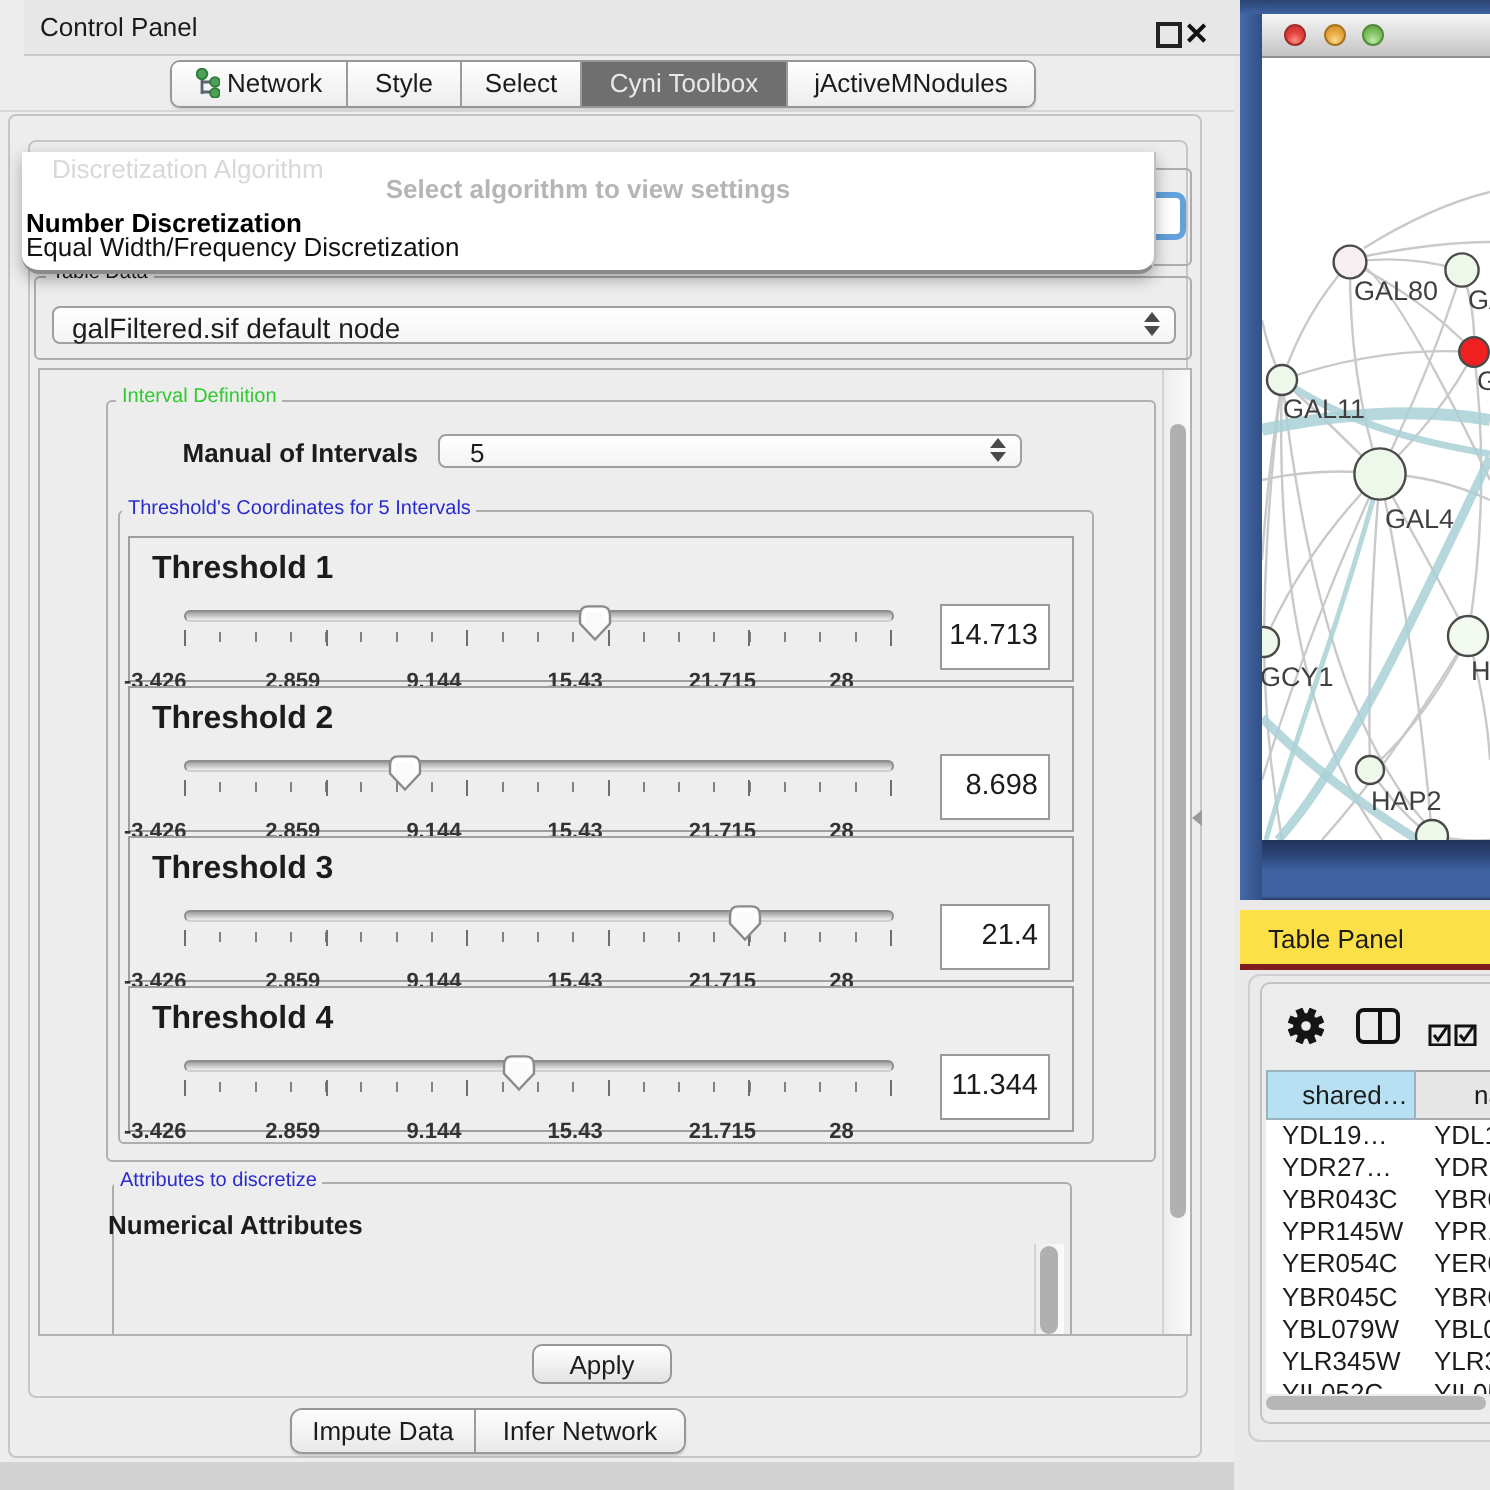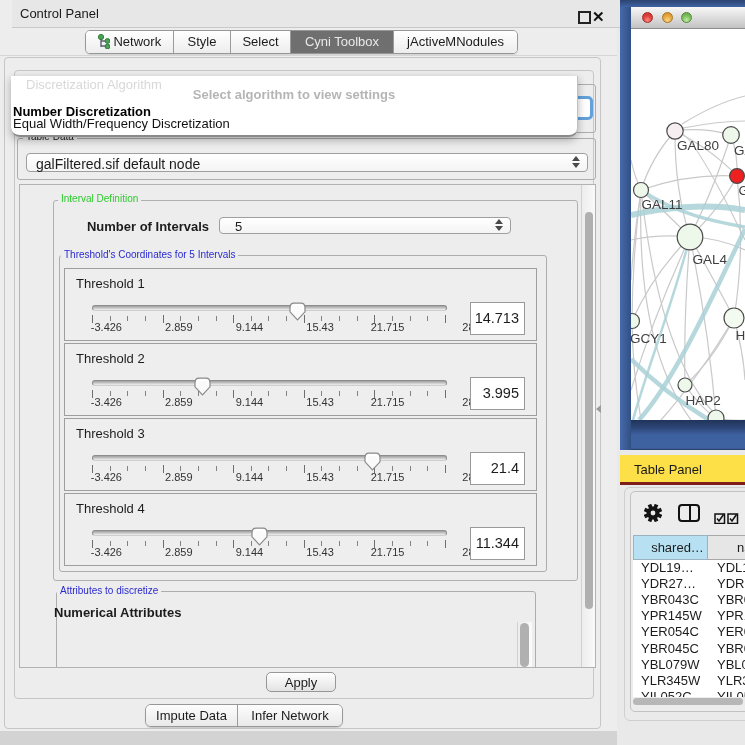--- a/index.html
+++ b/index.html
@@ -38,27 +38,27 @@
 #popup{left:11px;top:76px;width:566px;height:59px;background:#fff;z-index:10;
   border-right:1px solid #c0c0c0;border-bottom:2px solid #8a8a8a;border-radius:0 0 9px 9px;
   box-shadow:0 3px 8px rgba(0,0,0,.30)}
 #ghost{left:26px;top:77px;font-size:13px;color:#d8d8d8;z-index:12}
 
 #bigp{left:19px;top:184px;width:577px;height:484px;border:1px solid #b2b2b2;box-sizing:border-box;
   background:#ededed;overflow:hidden}
 
 .tp{position:absolute;left:63px;width:473px;height:73px;border:1px solid #9e9e9e;
   box-sizing:border-box;background:#eeeeee}
-.tp .lbl{position:absolute;left:11px;top:7px;font-size:13px;font-weight:normal}
+.tp .lbl{position:absolute;left:11px;top:7px;font-size:16px;font-weight:bold}
 .tp .groove{position:absolute;left:27px;top:36px;width:353px;height:4px;border:1px solid #8d8d8d;border-bottom-color:#cfcfcf;
   border-radius:3px;background:linear-gradient(#9e9e9e,#efefef)}
 .tp .ticks{position:absolute;left:27px;top:47px;width:355px;height:5px;
   background:repeating-linear-gradient(90deg,#828282 0,#828282 1px,transparent 1px,transparent 17.65px)}
 .mt{position:absolute;top:46px;width:1px;height:8px;background:#6e6e6e}
-.tl{position:absolute;top:52px;width:60px;text-align:right;font-size:11px;font-weight:normal;color:#333}
+.tl{position:absolute;top:66px;width:60px;text-align:left;font-size:11px;font-weight:bold;color:#333}
 .vbox{position:absolute;left:405px;top:33px;width:48px;height:31px;border:1px solid #999;
   background:#fff;font-size:14.5px;line-height:31px;text-align:right;padding-right:5px;box-sizing:content-box}
 .thumb{position:absolute;top:33px}
 
 #alist{left:43px;top:437px;width:454px;height:47px;background:#fff;border-top:1px solid #cfcfcf;
   border-left:1px solid #cfcfcf;font-size:12.5px}
 #alist div{padding-left:12px;line-height:16.5px}
 
 .sbv{position:absolute;background:linear-gradient(90deg,#ededed,#fbfbfb);border-left:1px solid #d2d2d2}
 .sbthumb{position:absolute;background:#b0b0b0;border-radius:4.5px}
@@ -134,21 +134,21 @@
   <div style="position:absolute;left:0;top:11px;width:100%;text-align:center;font-size:13px;font-weight:bold;color:#b5b5b5">Select algorithm to view settings</div>
   <div style="position:absolute;left:2px;top:28px;font-size:13px;font-weight:bold;color:#000">Number Discretization</div>
   <div style="position:absolute;left:2px;top:40px;font-size:13px;color:#111">Equal Width/Frequency Discretization</div>
 </div>
 <div class="a" id="ghost">Discretization Algorithm</div>
 
 <div class="a" id="bigp">
 
   <div class="grp" style="left:33px;top:15px;width:523px;height:379px;border-color:#b0b0b0"></div>
   <div class="gtitle" style="left:38px;top:8px;color:#2fca2f">Interval Definition</div>
-  <div class="a" style="left:41px;top:34px;width:148px;text-align:right;font-size:13px;font-weight:bold">Number of Intervals</div>
+  <div class="a" style="left:41px;top:34px;width:148px;text-align:right;font-size:13px;font-weight:bold">Manual of Intervals</div>
   <div class="combo" style="left:199px;top:32px;width:292px;height:17px;font-size:13px">
     <span style="position:absolute;left:15px;top:1px">5</span>
     <span class="spin" style="right:7px;top:1px">
           <span class="up"></span>
           <span class="dn"></span>
         </span>
   </div>
 
   <div class="grp" style="left:39px;top:70px;width:486px;height:315px"></div>
   <div class="gtitle" style="left:41px;top:64px;color:#2a2ad0">Threshold's Coordinates for 5 Intervals</div>
@@ -188,21 +188,21 @@
         <div class="tl" style="left:-3px">-3.426</div>
         <div class="tl" style="left:67.6px">2.859</div>
         <div class="tl" style="left:138.2px">9.144</div>
         <div class="tl" style="left:208.8px">15.43</div>
         <div class="tl" style="left:279.4px">21.715</div>
         <div class="tl" style="left:349.6px">28</div>
         <div class="thumb" style="left:129.4px"><svg width="18" height="19">
             <path d="M1,6 Q1,1.2 5,1.2 L12,1.2 Q16,1.2 16,6 L16,9.8 L8.5,17.8 L1,9.8 Z" fill="#fafafa" stroke="#8a8a8a" stroke-width="1.2"></path>
             <path d="M3,8.5 L3,6 Q3,3.2 5.6,3.2 L11.4,3.2 Q14,3.2 14,6 L14,8.5" fill="none" stroke="#ffffff" stroke-width="1.5"></path>
           </svg></div>
-        <div class="vbox">3.995</div>
+        <div class="vbox">8.698</div>
       </div>
   <div class="tp" style="left:44px;top:233px">
         <div class="lbl">Threshold 3</div>
         <div class="groove"></div>
         <div class="ticks"></div>
         <div class="mt" style="left:27px"></div>
         <div class="mt" style="left:97.6px"></div>
         <div class="mt" style="left:168.2px"></div>
         <div class="mt" style="left:238.8px"></div>
         <div class="mt" style="left:309.4px"></div>

